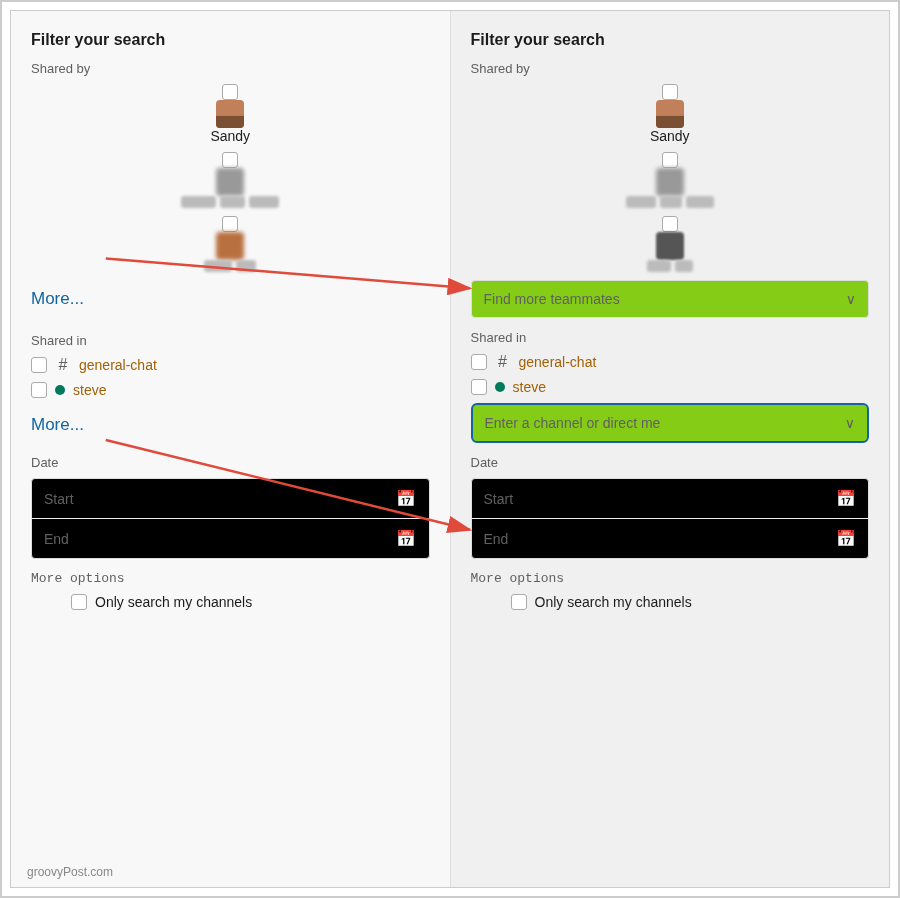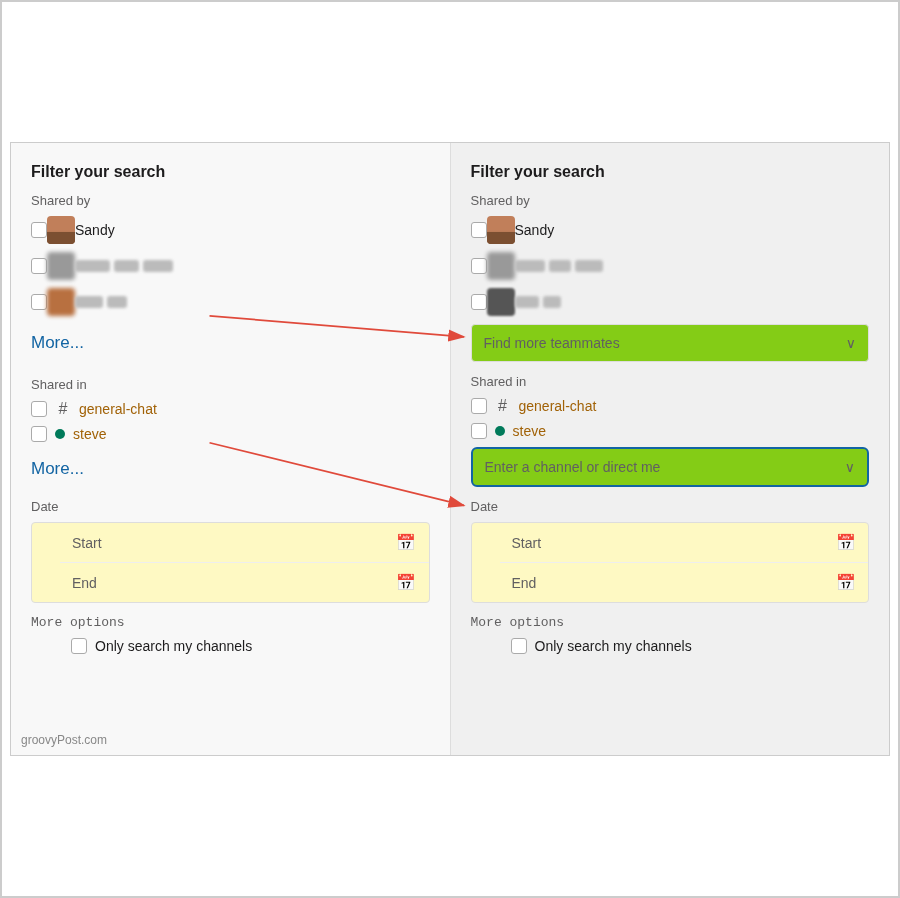--- a/index.html
+++ b/index.html
@@ -12,21 +12,21 @@
       height: 898px;
       display: flex;
       align-items: center;
       justify-content: center;
       border: 2px solid #ccc;
     }
 
     .outer {
       display: flex;
       width: 880px;
-      height: 614px;
+      height: 878px;
       border: 1px solid #ccc;
       background: #f8f8f8;
       position: relative;
     }
 
     .panel {
       flex: 1;
       padding: 20px 20px 16px 20px;
       background: #f8f8f8;
     }
@@ -49,20 +49,21 @@
       color: #616061;
       margin-bottom: 8px;
       margin-top: 4px;
     }
 
     .user-row {
       display: flex;
       align-items: center;
       gap: 0;
       margin-bottom: 8px;
+      flex-direction: column;
     }
 
     .checkbox {
       width: 16px;
       height: 16px;
       border: 1.5px solid #aaa;
       border-radius: 3px;
       background: #fff;
       flex-shrink: 0;
     }
@@ -139,23 +140,22 @@
     }
 
     .date-section {
       margin-top: 8px;
     }
 
     .date-inputs {
       border: 1px solid #ddd;
       border-radius: 4px;
       overflow: hidden;
-      background: #fef9c3;
+      background: #000000;
       margin-bottom: 12px;
-      padding-left: 28px;
     }
 
     .date-input-row {
       display: flex;
       align-items: center;
       justify-content: space-between;
       padding: 10px 12px;
       font-size: 14px;
       color: #616061;
     }
@@ -188,21 +188,21 @@
     }
 
     .checkbox-label {
       font-size: 14px;
       color: #1d1c1d;
     }
 
     .footer-brand {
       position: absolute;
       bottom: 8px;
-      left: 10px;
+      left: 16px;
       font-size: 12px;
       color: #888;
     }
 
     
     .arrows-overlay {
       position: absolute;
       top: 0;
       left: 0;
       width: 100%;

